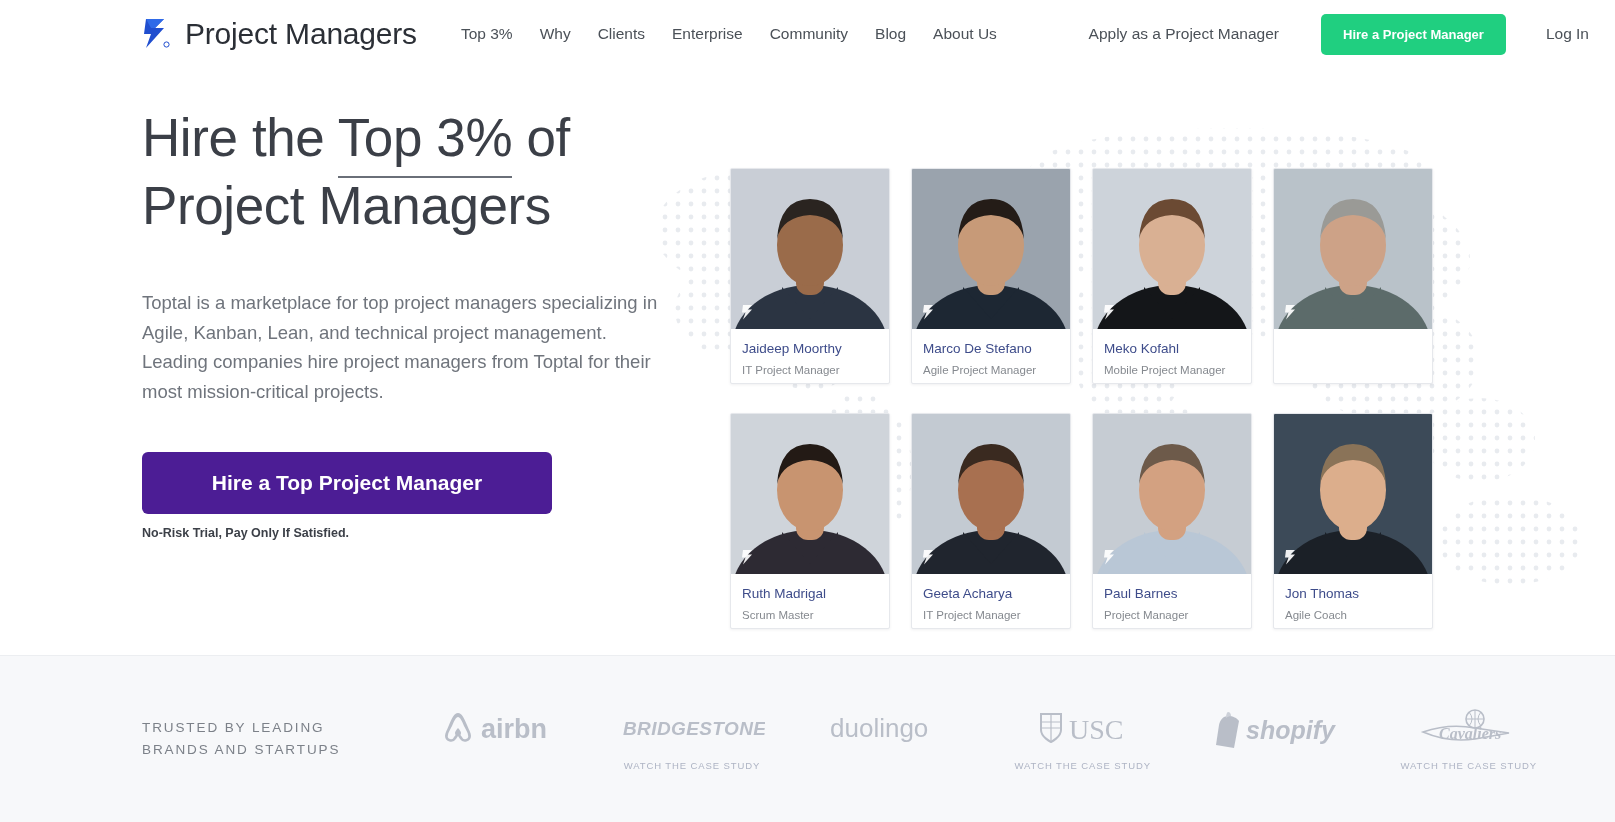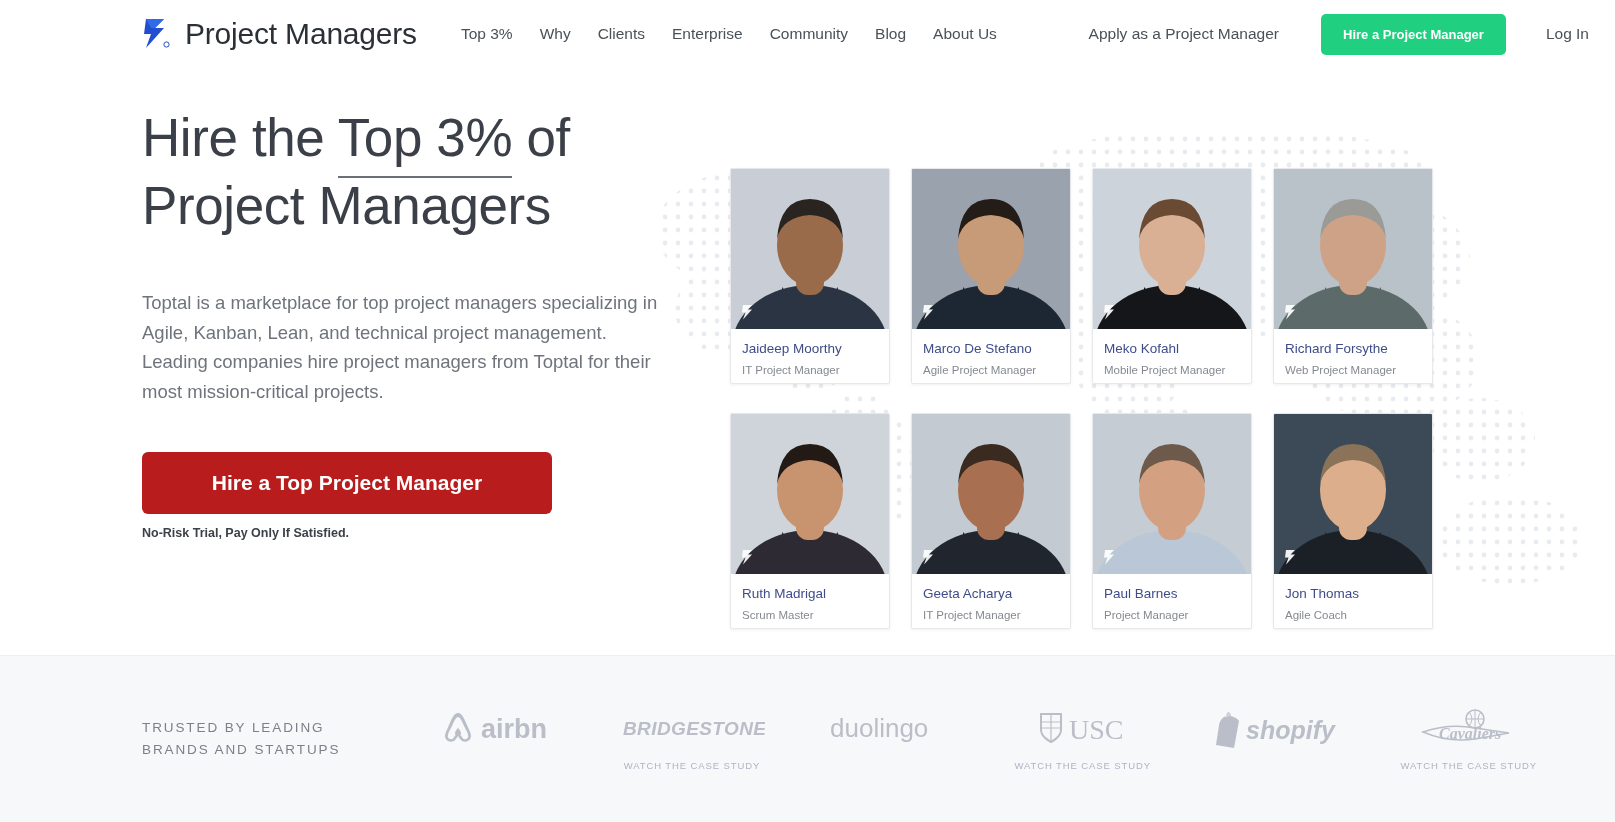--- a/index.html
+++ b/index.html
@@ -113,21 +113,21 @@
     margin-top: 48px;
     font-size: 18.5px;
     line-height: 29.5px;
     color: #6f747c;
     font-weight: 400;
   }
   .btn-hire-main {
     margin-top: 46px;
     display: block;
     width: 410px;
-    background: #b91c1c;
+    background: #4c1d95;
     color: #ffffff;
     font-size: 21px;
     font-weight: bold;
     border: none;
     border-radius: 6px;
     padding: 19px 0;
     cursor: pointer;
     font-family: inherit;
   }
   .risk-note {
@@ -383,24 +383,20 @@
         <rect x="66" y="92" width="28" height="34" rx="12" fill="#cda287"></rect>
         <ellipse cx="80" cy="76" rx="33" ry="41" fill="#cda287"></ellipse>
         <path d="M47 70 Q50 30 80 30 Q110 30 113 70 Q108 48 80 46 Q52 48 47 70 Z" fill="#9a9a96"></path>
       </svg>
       <span class="photo-logo">
         <svg viewBox="0 0 30 34" xmlns="http://www.w3.org/2000/svg">
           <path d="M4 2 L22 2 L13 11 L22 11 L4 31 L9 17 L2 17 Z" fill="#ffffff"></path>
         </svg>
       </span>
     </div>
-    <div class="talent-info">
-      <div class="talent-name">Richard Forsythe</div>
-      <div class="talent-role">Web Project Manager</div>
-    </div>
   </div>
   <div class="talent-card">
     <div class="talent-photo">
       <svg viewBox="0 0 160 160" preserveAspectRatio="xMidYMid slice" xmlns="http://www.w3.org/2000/svg">
         <rect width="160" height="160" fill="#cfd4da"></rect>
         <ellipse cx="80" cy="178" rx="78" ry="62" fill="#2d2a33"></ellipse>
         <path d="M52 118 L80 150 L108 118 L108 160 L52 160 Z" fill="#2d2a33"></path>
         <rect x="66" y="92" width="28" height="34" rx="12" fill="#c89470"></rect>
         <ellipse cx="80" cy="76" rx="33" ry="41" fill="#c89470"></ellipse>
         <path d="M47 70 Q50 30 80 30 Q110 30 113 70 Q108 48 80 46 Q52 48 47 70 Z" fill="#231a15"></path>

